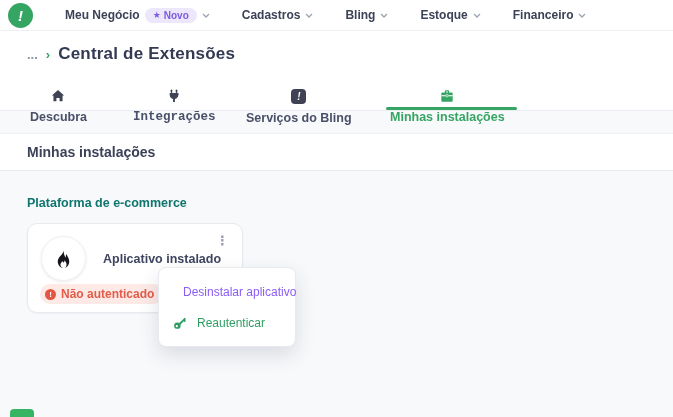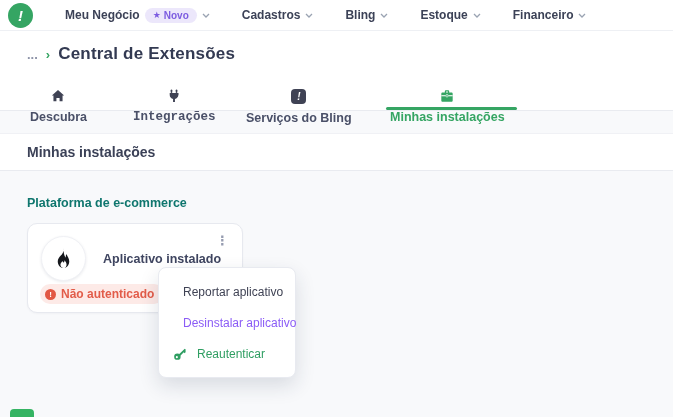--- a/index.html
+++ b/index.html
@@ -183,29 +183,20 @@
   </div>
   <div class="app-title">Aplicativo instalado</div>
   <div class="kebab">⋮</div>
   <div class="status-badge">
     <span class="err-dot">!</span>
     <span class="txt">Não autenticado</span>
   </div>
 </div>
 
 <div class="ctx-menu">
-  <div class="ctx-item ctx-item--dark">
-    <svg width="15" height="15" viewBox="0 0 16 16">
-      <path fill="#3f4254" d="M8 1.6c-3.6 0-6.5 2.4-6.5 5.4 0 1.7 1 3.2 2.5 4.2l-.6 2.7 3-1.4c.5.1 1 .2 1.6.2 3.6 0 6.5-2.5 6.5-5.7S11.6 1.6 8 1.6z"></path>
-      <circle cx="5.1" cy="7" r=".95" fill="#fff"></circle>
-        <circle cx="8" cy="7" r=".95" fill="#fff"></circle>
-        <circle cx="10.9" cy="7" r=".95" fill="#fff"></circle>
-    </svg>
-    <span>Reportar aplicativo</span>
-  </div>
   <div class="ctx-item ctx-item--red">
     <svg width="14" height="14" viewBox="0 0 16 16">
       <g fill="#e8604f">
           <rect x="1.8" y="2" width="12.4" height="3" rx="1"></rect>
           <path d="M2.8 6h10.4l-.7 8.1c-.06.75-.65 1.4-1.4 1.4H4.9c-.75 0-1.34-.65-1.4-1.4L2.8 6z"></path>
         </g>
       <rect x="5.9" y="8" width="1.1" height="5" fill="#fff"></rect>
         <rect x="9" y="8" width="1.1" height="5" fill="#fff"></rect>
     </svg>
     <span>Desinstalar aplicativo</span>

